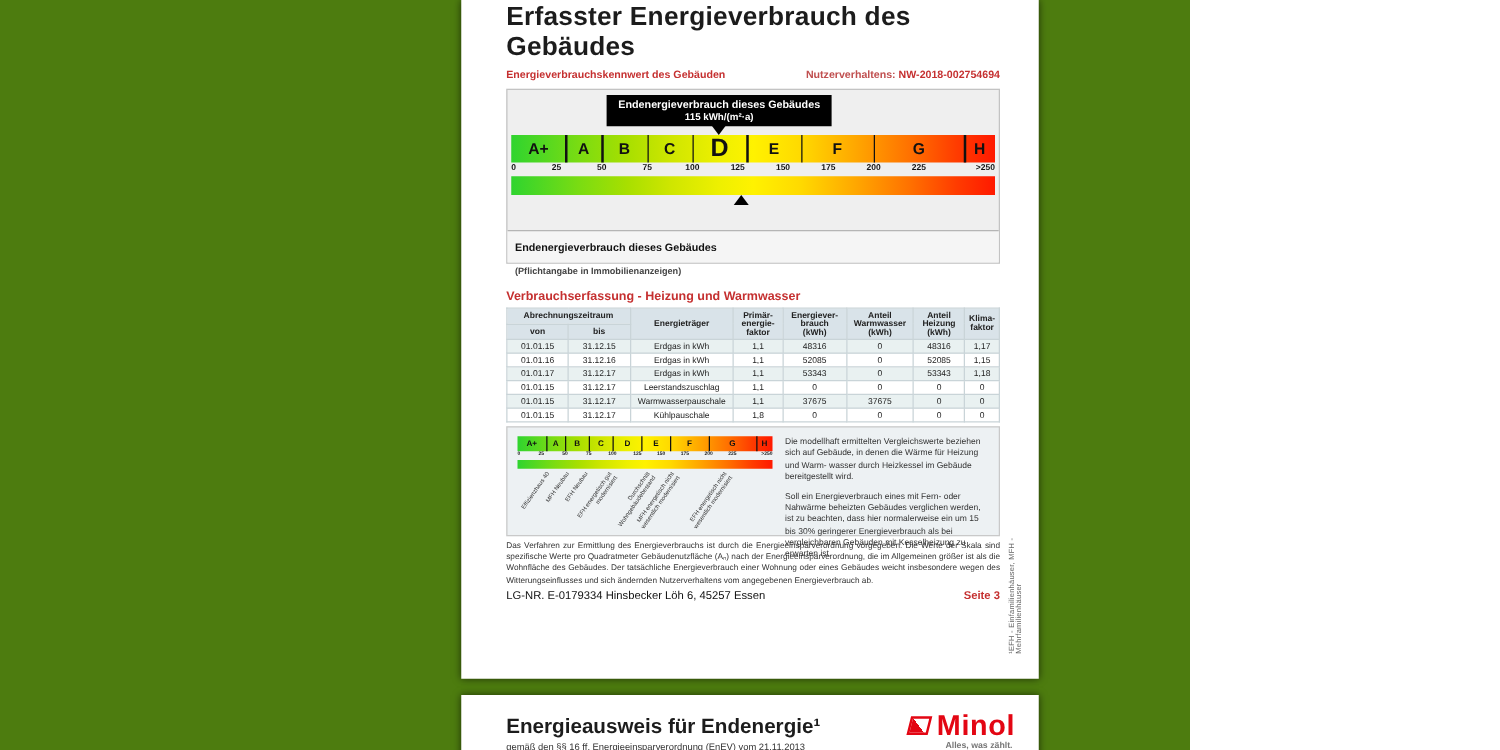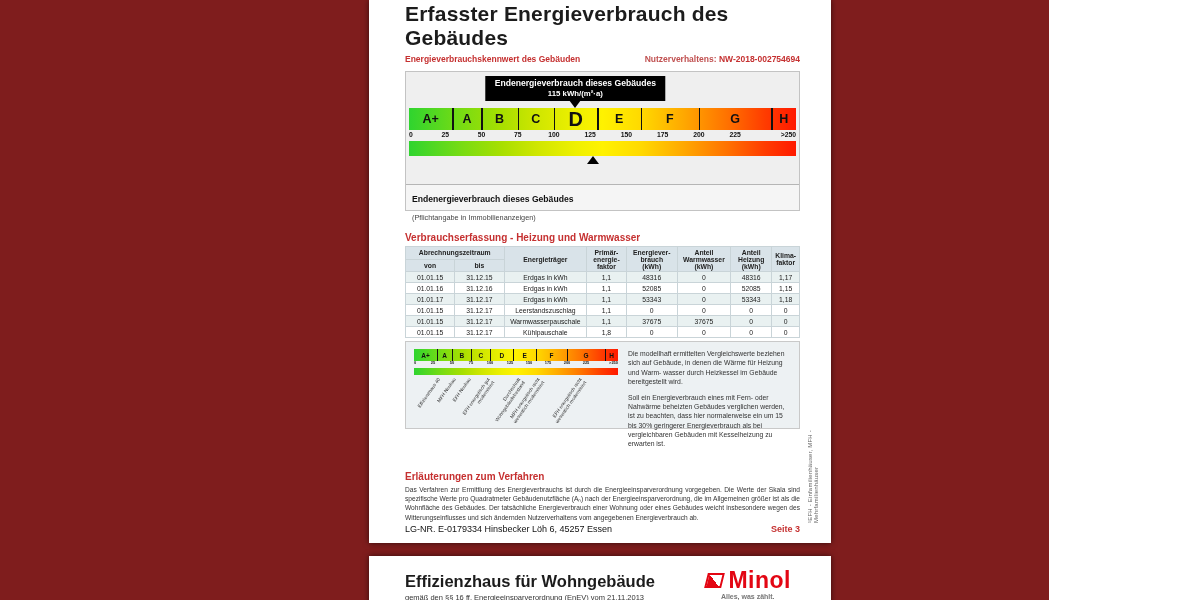--- a/index.html
+++ b/index.html
@@ -1,17 +1,17 @@
 <!DOCTYPE html>
 <html><head>
 <meta charset="utf-8">
 <style>
   * { box-sizing: border-box; margin: 0; padding: 0; }
   body { font-family: "Liberation Sans", sans-serif; }
-  .canvas { position: relative; width: 1049px; height: 600px; background: #7f1d1d; overflow: hidden; }
+  .canvas { position: relative; width: 952px; height: 600px; background: #4d7c0f; overflow: hidden; }
   .page { position: absolute; left: 369px; width: 462px; background: #ffffff; box-shadow: 0 0 6px rgba(0,0,0,.6); }
   .page1 { top: 0; height: 543px; padding: 2px 31px 0 36px; }
   .page2 { top: 556px; height: 60px; padding: 16px 30px 0 36px; }
 
   .h-title { font-size: 21px; font-weight: bold; color: #1c1c1c; letter-spacing: .2px; }
   .subrow { display: flex; justify-content: space-between; margin-top: 4px; font-size: 8.5px; font-weight: bold; }
   .red { color: #c53030; }
   .reg-label { color: #c05050; }
 
   
@@ -28,21 +28,21 @@
   .bandscale { position: absolute; top: 36px; left: 3px; right: 3px; height: 22px; }
   .bandscale .bl { position: absolute; top: 50%; transform: translate(-50%,-50%); font-weight: bold; color: #111; font-size: 12.5px; }
   .bandscale .bl.cur { font-size: 20px; }
   .bandscale .bdv { position: absolute; top: 0; bottom: 0; width: 1.5px; background: #111; }
   .ticksrow { position: absolute; top: 59px; left: 3px; right: 3px; height: 9px; }
   .ticksrow .tk { position: absolute; font-size: 6.8px; font-weight: bold; color: #111; }
   .gradbar { position: absolute; top: 69px; left: 3px; right: 3px; height: 15px; }
   .endrow { position: absolute; left: 0; right: 0; bottom: 0; height: 26px; border-top: 1px solid #b5b5b5; background: #f5f5f5; display: flex; }
   .endrow .elab { flex: 1; padding: 3px 0 0 6px; }
   .endrow .elab b { font-size: 8.6px; color: #111; }
-  .endrow .elab .note { font-size: 7.3px; color: #444; }
+  .endrow .elab .note { font-size: 7.3px; color: #444; font-weight: bold; }
   .endrow .evalbox { width: 118px; background: #b9b9b9; display: flex; align-items: center; justify-content: flex-end; padding-right: 9px; gap: 5px; }
   .endrow .evalbox b { font-size: 10px; color: #111; }
   .endrow .evalbox span { font-size: 6.5px; color: #222; }
 
   
   .sect-h { margin-top: 21px; font-size: 10px; font-weight: bold; color: #c53030; }
   table.ctab { margin-top: 3px; width: 395px; border-collapse: collapse; font-size: 6.8px; color: #222; text-align: center; }
   table.ctab th, table.ctab td { border: 1px solid #c9d4d8; padding: 1.5px 1px; }
   table.ctab thead th { background: #d9e3e9; font-weight: bold; white-space: pre-line; }
   table.ctab tbody tr:nth-child(odd) td { background: #e9f1f1; }
@@ -67,21 +67,21 @@
   
   .expl-h { margin-top: 42px; font-size: 10px; font-weight: bold; color: #c53030; }
   .expl-body { margin-top: 3px; width: 395px; font-size: 6.6px; line-height: 1.4; color: #333; text-align: justify; }
   .footrow { margin-top: 2px; width: 395px; display: flex; justify-content: space-between; align-items: baseline; }
   .lgnr { font-size: 9px; color: #111; }
   .seite { font-size: 9px; font-weight: bold; color: #c53030; }
 
   
   .p2-title { font-size: 16.5px; font-weight: bold; color: #1c1c1c; }
   .p2-sub { font-size: 7.5px; color: #333; margin-top: 2px; }
-  .logo { position: absolute; right: 40px; top: 13px; text-align: center; }
+  .logo { position: absolute; right: 19px; top: 13px; text-align: right; }
   .logo-row { display: flex; align-items: center; gap: 5px; justify-content: flex-end; }
   .logo-icon { width: 17px; height: 15px; border: 2px solid #e30613; transform: skewX(-14deg); background: linear-gradient(225deg, #ffffff 52%, #e30613 52%); }
   .logo-text { font-size: 23px; font-weight: bold; color: #e30613; letter-spacing: .5px; line-height: 1; }
   .logo-tag { font-size: 7px; color: #777; font-weight: bold; margin-top: 1px; margin-right: 2px; }
 </style>
 </head>
 <body>
 
 <div class="canvas">
 
@@ -310,31 +310,30 @@
             </div>
           </div>
       </div>
       <div class="cright">
         <p>Die modellhaft ermittelten Vergleichswerte beziehen sich auf Gebäude, in denen die Wärme für Heizung und Warm- wasser durch Heizkessel im Gebäude bereitgestellt wird.</p>
         <p>Soll ein Energieverbrauch eines mit Fern- oder Nahwärme beheizten Gebäudes verglichen werden, ist zu beachten, dass hier normalerweise ein um 15 bis 30% geringerer Energieverbrauch als bei vergleichbaren Gebäuden mit Kesselheizung zu erwarten ist.</p>
       </div>
     </div>
     <div class="vfoot">¹EFH - Einfamilienhäuser, MFH - Mehrfamilienhäuser</div>
 
-    <div class="expl-h">Erläuterungen zum Verfahren</div>
     <div class="expl-body">Das Verfahren zur Ermittlung des Energieverbrauchs ist durch die Energieeinsparverordnung vorgegeben. Die Werte der Skala sind spezifische Werte pro Quadratmeter Gebäudenutzfläche (Aₙ) nach der Energieeinsparverordnung, die im Allgemeinen größer ist als die Wohnfläche des Gebäudes. Der tatsächliche Energieverbrauch einer Wohnung oder eines Gebäudes weicht insbesondere wegen des Witterungseinflusses und sich ändernden Nutzerverhaltens vom angegebenen Energieverbrauch ab.</div>
 
     <div class="footrow">
       <span class="lgnr">LG-NR. E-0179334 Hinsbecker Löh 6, 45257 Essen</span>
       <span class="seite">Seite 3</span>
     </div>
   </div>
 
   <div class="page page2">
-    <div class="p2-title">Effizienzhaus für Wohngebäude</div>
+    <div class="p2-title">Energieausweis für Endenergie¹</div>
     <div class="p2-sub">gemäß den §§ 16 ff. Energieeinsparverordnung (EnEV) vom 21.11.2013</div>
     <div class="logo">
       <div class="logo-row">
         <div class="logo-icon"></div>
         <div class="logo-text">Minol</div>
       </div>
       <div class="logo-tag">Alles, was zählt.</div>
     </div>
   </div>
 </div>

